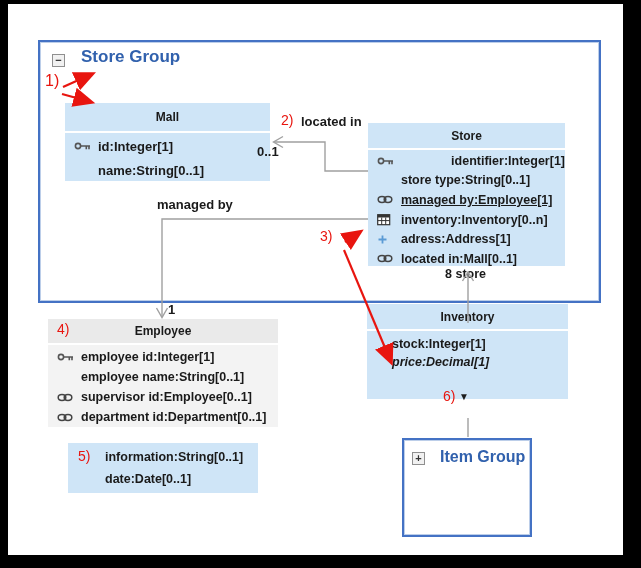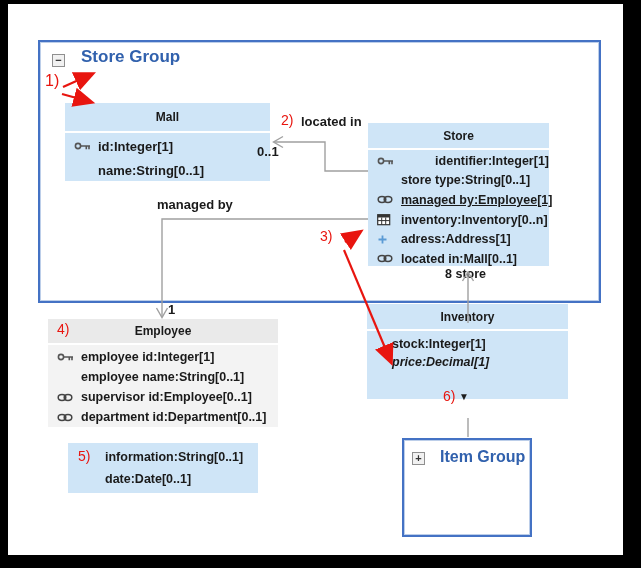--- a/index.html
+++ b/index.html
@@ -69,21 +69,21 @@
           </svg>
       </span>
       <span class="tx">id:Integer[1]</span>
     </div>
     <div class="row mall-row" style="height:24px;">
       <span class="ic"></span>
       <span class="tx">name:String[0..1]</span>
     </div>
   </div>
 
-  <div class="abs cls" style="left:368px;top:123px;width:181px;height:143px;">
+  <div class="abs cls" style="left:368px;top:123px;width:197px;height:143px;">
     <div class="hdr" style="height:25px;">Store</div>
     <div class="row" style="height:19.6px;margin-top:1px;justify-content:space-between;">
       <span class="ic">
         <svg width="17" height="10" viewBox="0 0 17 10">
             <circle cx="4" cy="5" r="2.6" fill="none" stroke="#555" stroke-width="1.6"></circle>
             <path d="M6.6 5 H16 M12.3 5 V8.2 M15 5 V8.2" stroke="#555" stroke-width="1.6" fill="none"></path>
           </svg>
       </span>
       <span class="tx">identifier:Integer[1]</span>
     </div>

